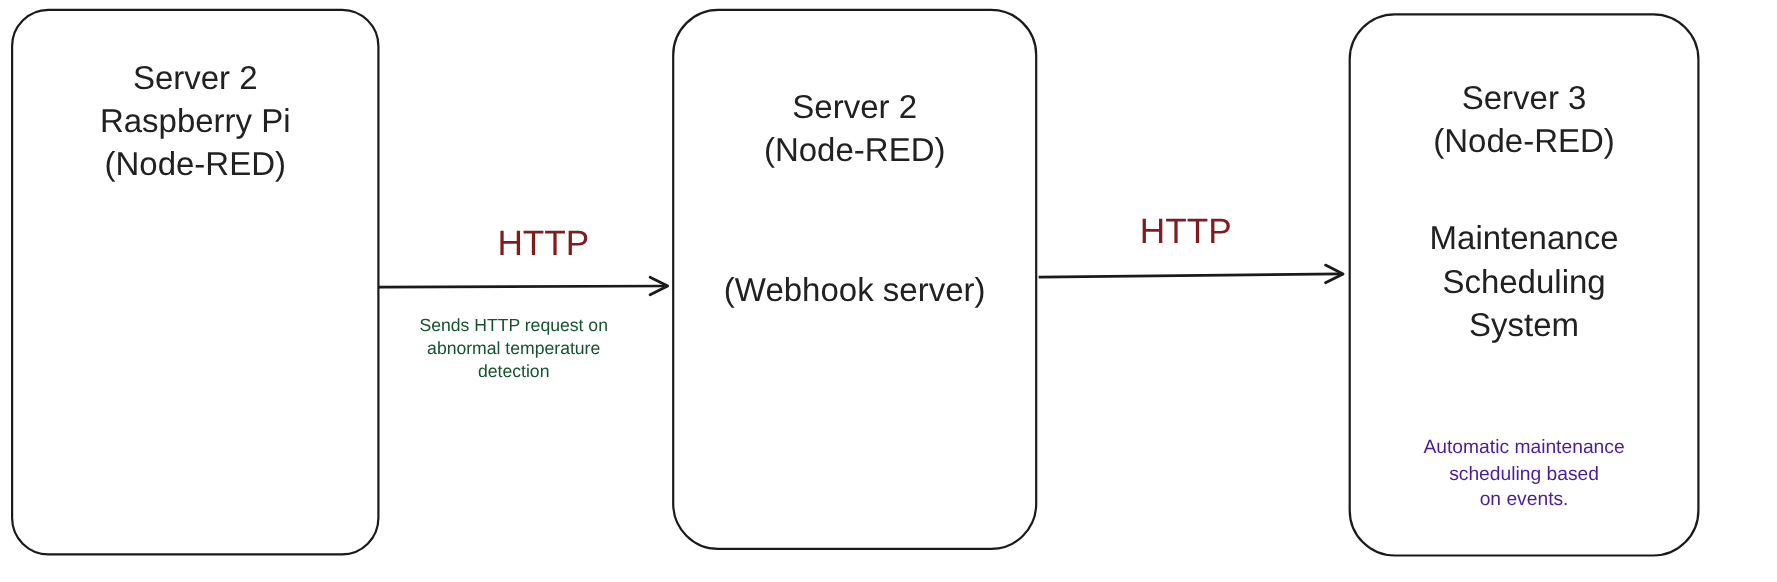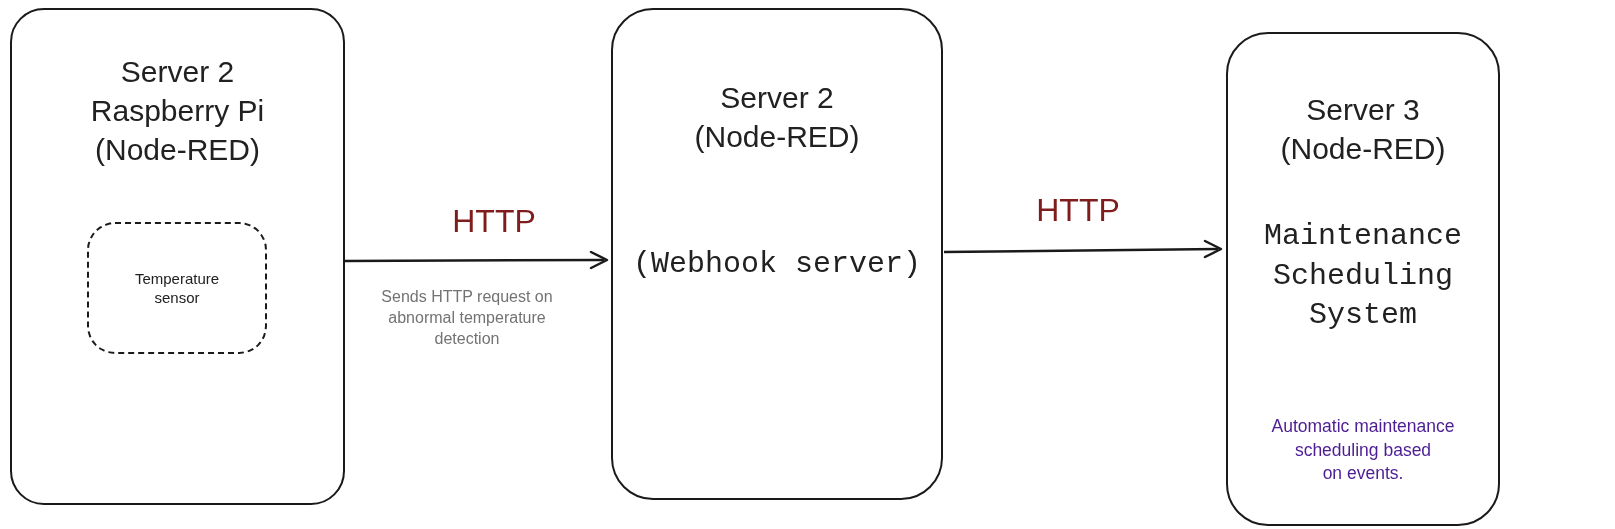--- a/index.html
+++ b/index.html
@@ -19,42 +19,41 @@
   .node {
     position: absolute;
     border: 2.5px solid #1a1a1a;
     border-radius: 42px;
     background: #ffffff;
     box-sizing: border-box;
     text-align: center;
   }
   .node--1 { left: 10px;   top: 8px;  width: 335px; height: 497px; border-radius: 34px; }
   .node--2 { left: 611px;  top: 8px;  width: 332px; height: 492px; }
-  .node--3 { left: 1226px; top: 12px; width: 274px; height: 494px; margin-top: 20px; }
+  .node--3 { left: 1226px; top: 12px; width: 319px; height: 494px; }
 
   .node-title {
     position: absolute;
     left: 0; right: 0;
     font-size: 30px;
     line-height: 1.3;
     white-space: pre-line;
     color: #212121;
   }
   .node--1 .node-title { top: 42px; }
   .node--2 .node-title { top: 68px; }
   .node--3 .node-title { top: 56px; }
 
   .node-subtitle {
     position: absolute;
     left: 0; right: 0;
     font-size: 30px;
     line-height: 1.32;
     white-space: pre-line;
     color: #212121;
-    font-family: Liberation Mono, monospace;
   }
   .node--2 .node-subtitle { top: 235px; }
   .node--3 .node-subtitle { top: 183px; }
 
   .node-note {
     position: absolute;
     left: 0; right: 0;
     font-size: 17.5px;
     line-height: 1.35;
     white-space: pre-line;
@@ -93,38 +92,34 @@
   .arrow-svg { position: absolute; }
   .arrow-svg--1 { left: 344px; top: 249px; }
   .arrow-svg--2 { left: 944px; top: 238px; }
 
   .arrow-desc {
     position: absolute;
     font-size: 16px;
     line-height: 1.3;
     white-space: pre-line;
     text-align: center;
-    color: #737373;
+    color: #14532d;
   }
   .arrow-desc--1 { left: 352px; top: 287px; width: 230px; }
   .arrow-desc--2 { left: 948px; top: 279px; width: 272px; font-size: 15.5px; }
 </style>
 </head>
 <body>
 
 <div class="canvas">
 
   <div class="node node--1">
     <div class="node-title">Server 2
 Raspberry Pi
 (Node-RED)</div>
-    <div class="sensor-box">
-      <div class="sensor-label">Temperature
-sensor</div>
-    </div>
   </div>
 
   <div class="http-label http-label--1">HTTP</div>
   <svg class="arrow-svg arrow-svg--1" width="266" height="24" viewBox="0 0 266 24" aria-hidden="true">
     <line x1="0" y1="12" x2="260" y2="11" stroke="#1a1a1a" stroke-width="2.5"></line>
     <path d="M247 3 L263 11 L247 19" fill="none" stroke="#1a1a1a" stroke-width="2.5" stroke-linecap="round" stroke-linejoin="round"></path>
   </svg>
   <div class="arrow-desc arrow-desc--1">Sends HTTP request on
 abnormal temperature
 detection</div>

